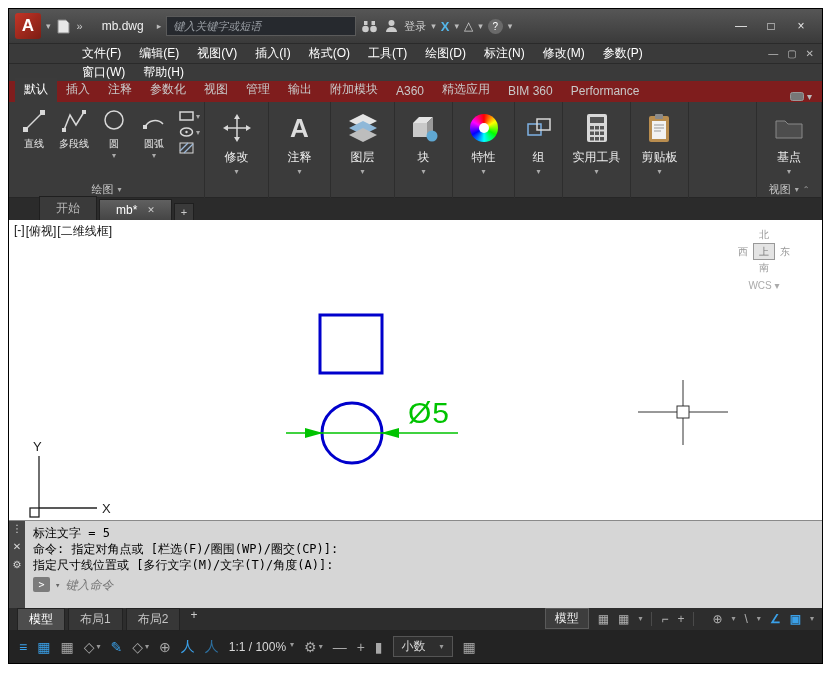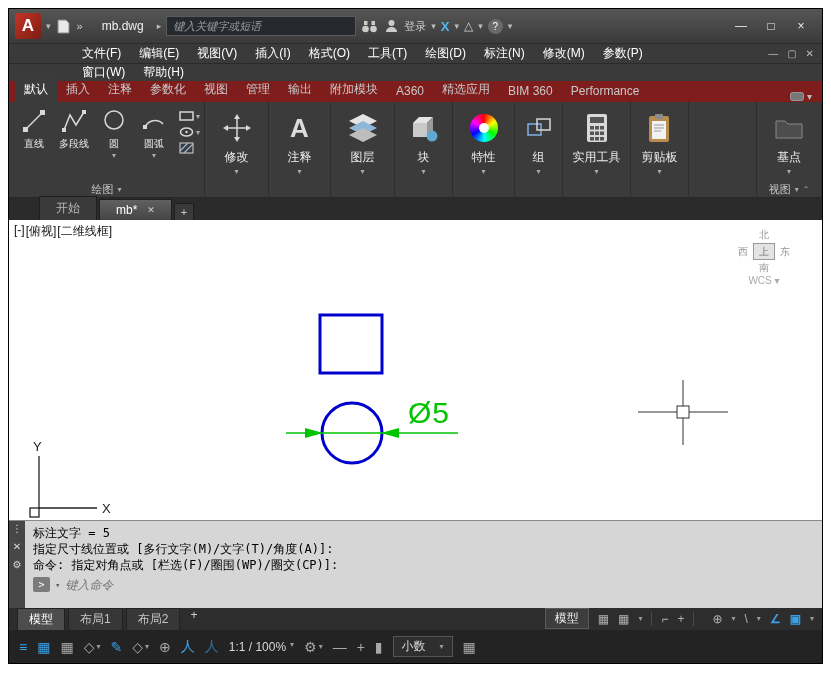--- a/index.html
+++ b/index.html
@@ -63,21 +63,21 @@
   .ftab.active { background: linear-gradient(#606060, #454545); color: #fff; }
   .ftab-close { color: #ccc; font-size: 9px; }
   .ftab-add { width: 20px; height: 17px; background: #3a3a3a; border: 1px solid #1f1f1f; border-bottom: none; color: #ccc; display: flex; align-items: center; justify-content: center; font-size: 11px; }
 
   
   .viewport { position: relative; background: #fff; height: 300px; overflow: hidden; color: #111; }
   .vp-controls { position: absolute; top: 3px; left: 5px; font-size: 12px; color: #111; display: flex; gap: 1px; }
   .viewcube { position: absolute; top: 8px; right: 22px; width: 72px; text-align: center; color: #999; font-size: 10px; }
   .vc-row { display: flex; align-items: center; justify-content: center; gap: 5px; margin: 1px 0; }
   .vc-top { width: 22px; height: 17px; border: 1px solid #999; background: #e4e4e4; color: #777; display: inline-flex; align-items: center; justify-content: center; font-size: 10px; }
-  .wcs { color: #aaa; font-size: 10px; }
+  .wcs { margin-top: 5px; color: #aaa; font-size: 10px; }
   .vp-canvas { position: absolute; left: 0; top: 0; }
   .dim-text { font-size: 30px; font-family: "Liberation Sans", sans-serif; letter-spacing: 1px; }
   .axis-text { font-size: 13px; font-family: "Liberation Sans", sans-serif; fill: #222; }
 
   
   .cmd { background: #d6d6d6; display: flex; height: 88px; border-top: 1px solid #8a8a8a; }
   .cmd-strip { width: 16px; background: #474747; color: #d8d8d8; display: flex; flex-direction: column; align-items: center; padding-top: 2px; gap: 7px; font-size: 10px; }
   .cmd-body { flex: 1; padding: 4px 8px; font-family: "DejaVu Sans Mono", monospace; font-size: 12px; color: #000; border-radius: 21px; }
   .cmd-line { height: 16px; line-height: 16px; white-space: pre; }
   .cmd-input-row { display: flex; align-items: center; gap: 5px; margin-top: 4px; }
@@ -464,22 +464,22 @@
   </div>
 
   <div class="cmd">
     <div class="cmd-strip">
       <span>⋮</span>
       <span>✕</span>
       <span>⚙</span>
     </div>
     <div class="cmd-body">
       <div class="cmd-line">标注文字 = 5</div>
+      <div class="cmd-line">命令: 指定对角点或 [栏选(F)/圈围(WP)/圈交(CP)]:</div>
       <div class="cmd-line">指定尺寸线位置或 [多行文字(M)/文字(T)/角度(A)]:</div>
-      <div class="cmd-line">命令: 指定对角点或 [栏选(F)/圈围(WP)/圈交(CP)]:</div>
       <div class="cmd-input-row">
         <span class="cmd-prompt-icon">&gt;</span>
         <span class="cmd-caret">▾</span>
         <input class="cmd-input" placeholder="键入命令" style="">
       </div>
     </div>
   </div>
 
   <div class="layoutbar">
     <span class="ltab active">模型</span>

